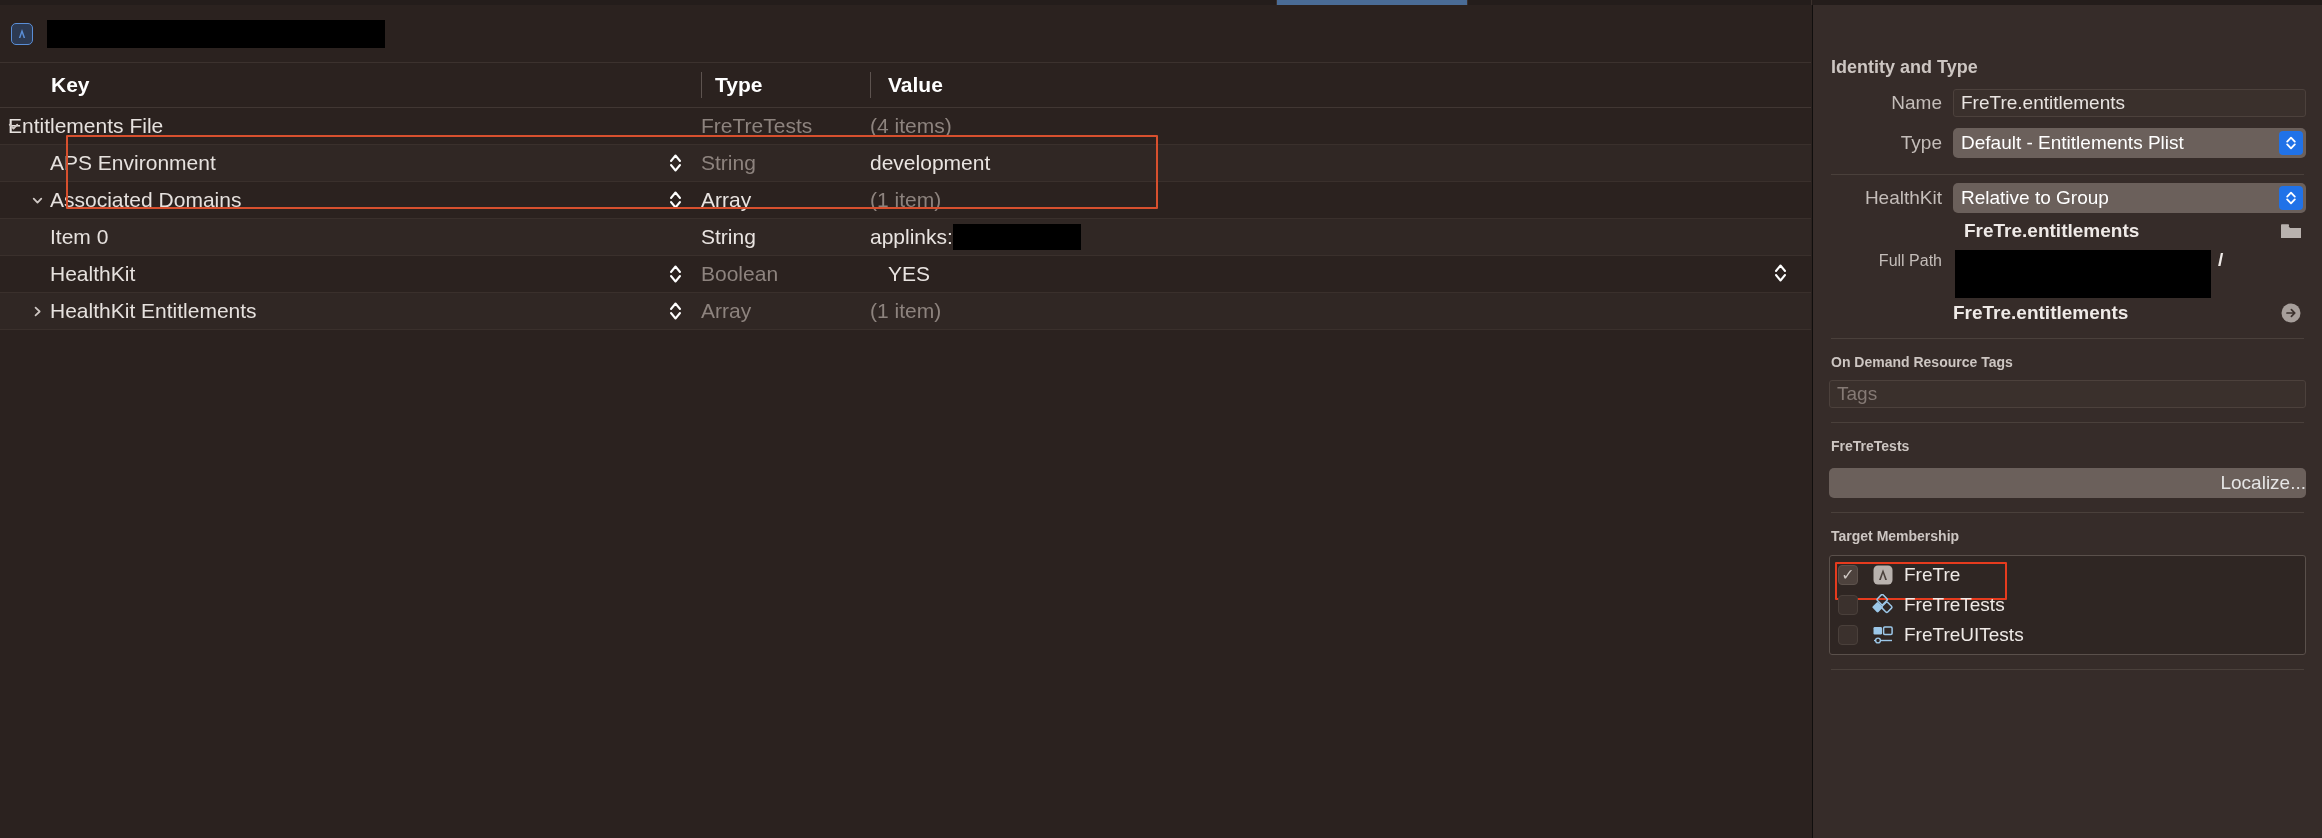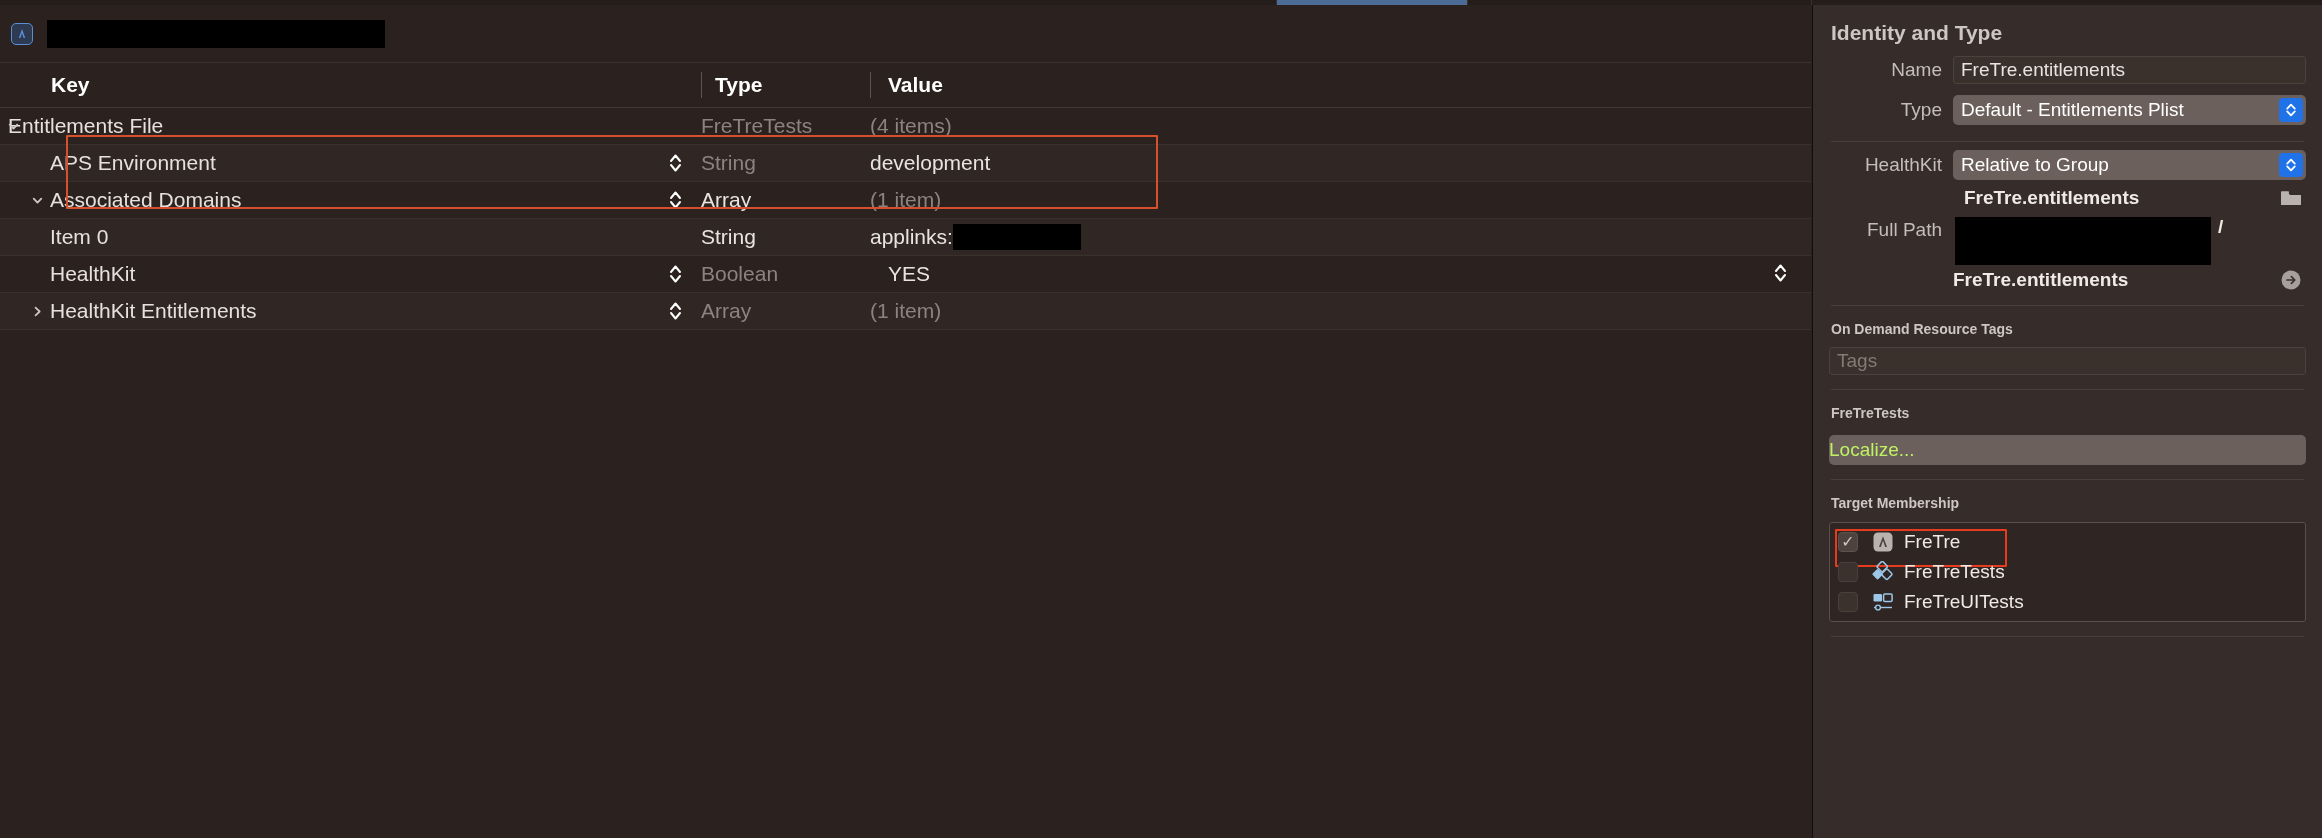--- a/index.html
+++ b/index.html
@@ -117,22 +117,22 @@
   
   .inspector {
     position: absolute; left: 1812px; top: 5px; width: 510px; height: 833px;
     background: #362c29;
     border-left: 1px solid #100e0d;
     padding: 0 16px;
     color: #c9c2be;
     font-size: 19px;
   }
   .insp-title {
-    font-size: 21px; font-weight: bold; color: #cdc6c2;
-    padding-top: 16px; padding-bottom: 2px; padding-left: 2px;
+    font-size: 18px; font-weight: bold; color: #cdc6c2;
+    padding-top: 16px; padding-bottom: 2px; padding-left: 2px; margin-top: 36px;
   }
   .insp-row {
     display: flex; align-items: center; min-height: 34px; margin-top: 6px;
   }
   .insp-label {
     width: 124px; flex: 0 0 auto; text-align: right; padding-right: 11px;
     color: #c4bdb9; font-size: 19px;
   }
   .insp-field { flex: 1 1 auto; display: flex; align-items: center; }
 
@@ -163,21 +163,21 @@
   .insp-static .txt { color: #efeae7; font-size: 19px; font-weight: bold; }
 
   .folder-icon { width: 22px; height: 18px; }
   .arrow-circle { width: 22px; height: 22px; }
 
   .fullpath-wrap {
     display: flex; align-items: flex-start; margin-top: 8px; position: relative;
   }
   .fullpath-label {
     width: 124px; flex: 0 0 auto; text-align: right; padding-right: 11px;
-    color: #c4bdb9; font-size: 19px; padding-top: 2px;
+    color: #c4bdb9; font-size: 16px; padding-top: 2px;
   }
   .fullpath-body { flex: 1 1 auto; position: relative; }
   .fullpath-redact {
     position: absolute; left: 2px; top: 0; width: 256px; height: 48px; background: #000;
   }
   .fullpath-slash {
     position: absolute; left: 265px; top: -1px; color: #efeae7; font-size: 19px; font-weight: bold;
   }
   .fullpath-final {
     display: flex; align-items: center; justify-content: space-between;
@@ -188,21 +188,21 @@
   .divider { height: 1px; background: #4a403b; margin: 14px 2px 0 2px; }
 
   .section-head {
     font-size: 14px; font-weight: bold; color: #cdc6c2;
     margin-top: 15px; padding-left: 2px;
   }
 
   .bigbutton {
     margin-top: 14px; height: 30px; width: 100%;
     background: #6b605b; border-radius: 5px;
-    color: #bef264; font-size: 19px; line-height: 30px; text-align: left;
+    color: #e5e5e5; font-size: 19px; line-height: 30px; text-align: right;
   }
 
   .target-list {
     margin-top: 11px; border: 1px solid #5a504b; border-radius: 3px;
     background: #2f2623; padding: 4px 0;
   }
   .target-item {
     display: flex; align-items: center; height: 30px; padding-left: 8px;
     position: relative;
   }

